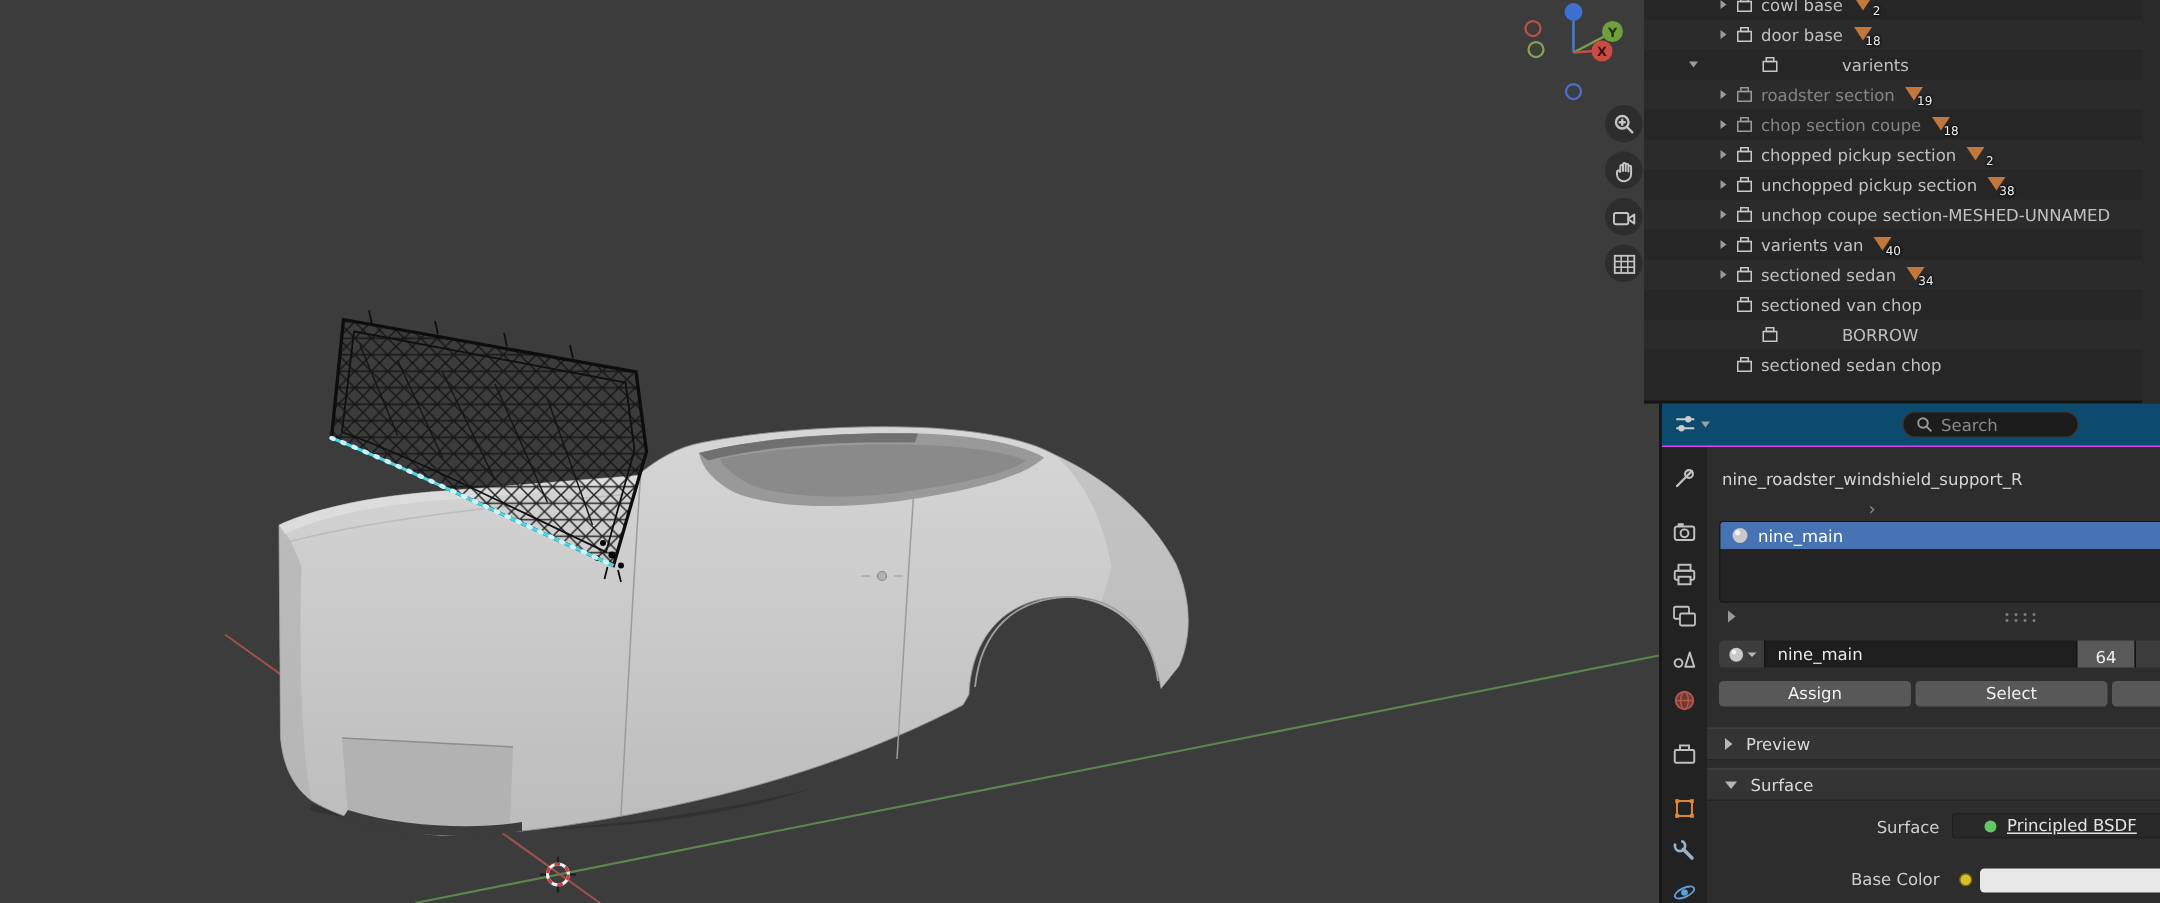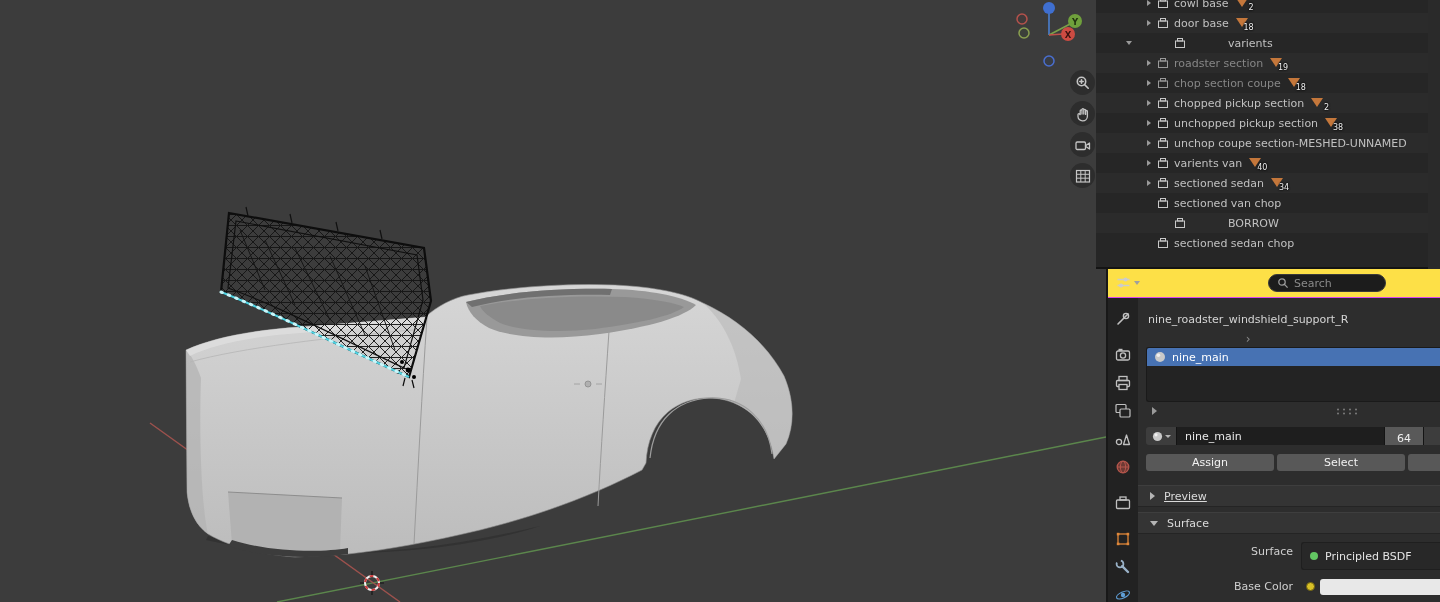--- a/index.html
+++ b/index.html
@@ -37,21 +37,21 @@
   .olabel.dim{color:#868686;}
   .badge{position:relative;width:13px;height:12px;margin-left:7px;flex:none;}
   .badge .tri{position:absolute;left:0;top:1px;width:0;height:0;
               border-left:6px solid transparent;border-right:6px solid transparent;
               border-top:9px solid #c4773b;}
   .badge b{position:absolute;right:-5px;bottom:-3px;font-size:8px;font-weight:normal;
            color:#f0f0f0;text-shadow:0 0 2px #000,0 0 2px #000;}
 
   
   .props{position:absolute;left:1108px;top:269px;width:332px;height:333px;background:#2d2d2d;overflow:hidden;}
-  .phead{position:absolute;left:0;top:0;right:0;height:28px;background:#fde047;border-bottom:1px solid #d946ef;}
+  .phead{position:absolute;left:0;top:0;right:0;height:28px;background:#0c4a6e;border-bottom:1px solid #d946ef;}
   .etype{position:absolute;left:8px;top:6px;display:flex;align-items:center;gap:3px;}
   .etype .dn{width:0;height:0;border-left:3.5px solid transparent;border-right:3.5px solid transparent;border-top:4px solid #9f9f9f;}
   .search{position:absolute;left:160px;top:5px;width:118px;height:18px;box-sizing:border-box;
           background:#1c1c1c;border:1px solid #3a3a3a;border-radius:9px;
           display:flex;align-items:center;gap:5px;padding:0 8px;color:#8a8a8a;font-size:11px;}
   .ptabs{position:absolute;left:0;top:29px;bottom:0;width:30px;background:#222222;
          display:flex;flex-direction:column;align-items:center;padding-top:8px;box-sizing:border-box;}
   .ptab{width:26px;height:26px;margin-bottom:2px;flex:none;display:flex;align-items:center;justify-content:center;border-radius:3px;}
   .ptab.gap{margin-top:8px;}
   .pbody{position:absolute;left:30px;top:29px;right:0;bottom:0;background:#2d2d2d;overflow:hidden;}
@@ -80,31 +80,31 @@
          display:flex;align-items:flex-end;justify-content:center;border-left:1px solid #141414;}
   .idtail{width:16px;background:#3d3d3d;border-left:1px solid #141414;flex:none;}
 
   .btnrow{position:absolute;left:8px;top:156px;display:flex;gap:3px;}
   .pbtn{width:128px;height:17px;background:#585858;border-radius:3px;color:#f2f2f2;
         font-size:11px;display:flex;align-items:center;justify-content:center;flex:none;}
 
   .panelhead{position:absolute;left:0;right:0;height:20px;background:#343434;
              border-top:1px solid #3e3e3e;border-bottom:1px solid #242424;
              display:flex;align-items:center;gap:9px;padding-left:12px;color:#dadada;font-size:11px;}
-  .ph-prev{top:187px;text-decoration:underline;}
+  .ph-prev{top:187px;}
   .ph-surf{top:214px;}
   .tri-r{width:0;height:0;border-left:5px solid #b5b5b5;border-top:4px solid transparent;border-bottom:4px solid transparent;}
   .tri-d{width:0;height:0;border-top:5px solid #b5b5b5;border-left:4px solid transparent;border-right:4px solid transparent;}
 
   .flabel{position:absolute;left:0;width:155px;text-align:right;color:#cfcfcf;font-size:11px;}
   .surfrow-label{top:247px;}
   .colorrow-label{top:282px;}
-  .shaderfield{position:absolute;left:163px;right:0;top:244px;height:28px;background:#282828;
+  .shaderfield{position:absolute;left:163px;right:0;top:244px;height:17px;background:#282828;
                border:1px solid #1f1f1f;border-right:none;border-radius:3px 0 0 3px;box-sizing:border-box;
-               display:flex;align-items:center;gap:7px;padding-left:8px;color:#e3e3e3;font-size:11px;}
+               display:flex;align-items:center;gap:7px;padding-left:21px;color:#e3e3e3;font-size:11px;text-decoration:underline;}
   .dot{width:8px;height:8px;border-radius:50%;flex:none;}
   .socket-yellow{position:absolute;left:168px;top:284px;width:9px;height:9px;border-radius:50%;
                  background:#d8c027;border:1px solid #6e6110;box-sizing:border-box;}
   .swatch{position:absolute;left:182px;right:0;top:281px;height:16px;background:#e8e8e8;
           border-radius:3px 0 0 3px;}
 </style>
 </head>
 <body>
 
 <div class="viewport">

